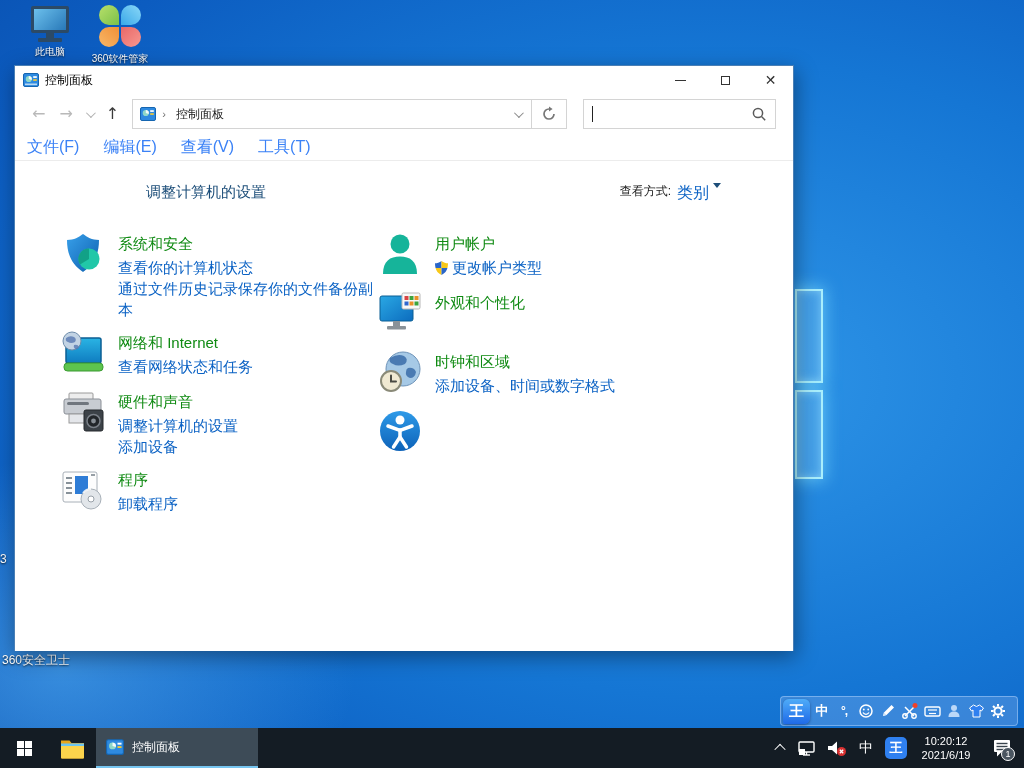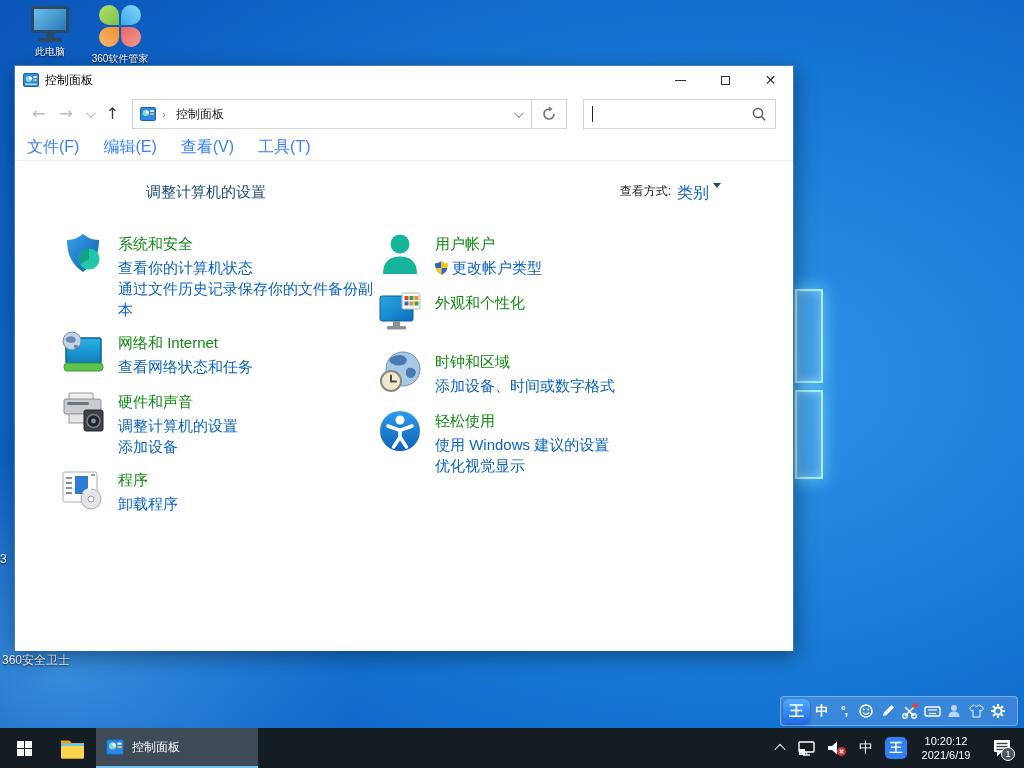--- a/index.html
+++ b/index.html
@@ -393,25 +393,20 @@
                     <stop offset="1" stop-color="#0d62b8"></stop>
                   </linearGradient>
                 </defs>
               <circle cx="22" cy="22" r="20" fill="url(#gea)"></circle>
               <circle cx="22" cy="11" r="4.5" fill="#fff"></circle>
               <path d="M10 17 L22 21.5 L34 17" fill="none" stroke="#fff" stroke-width="3.5" stroke-linecap="round"></path>
               <path d="M22 21 L22 28" stroke="#fff" stroke-width="3.5" stroke-linecap="round"></path>
               <path d="M22 28 L15.5 38 M22 28 L28.5 38" stroke="#fff" stroke-width="3.5" stroke-linecap="round"></path>
             </svg>
           </div>
-          <div>
-            <div class="cat-title">轻松使用</div>
-            <div class="cat-link">使用 Windows 建议的设置</div>
-            <div class="cat-link">优化视觉显示</div>
-          </div>
         </div>
       </div>
     </div>
   </div>
 </div>
 
 <div class="ime-bar">
   <div class="ime-logo">王</div>
   <div class="ime-ic ime-lang">中</div>
   <div class="ime-ic ime-punct">°,</div>

